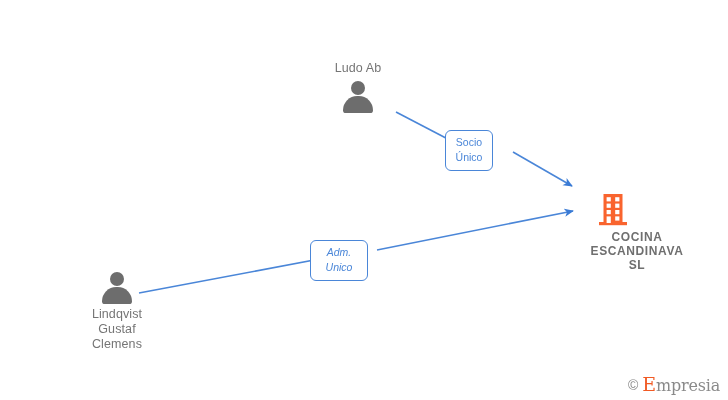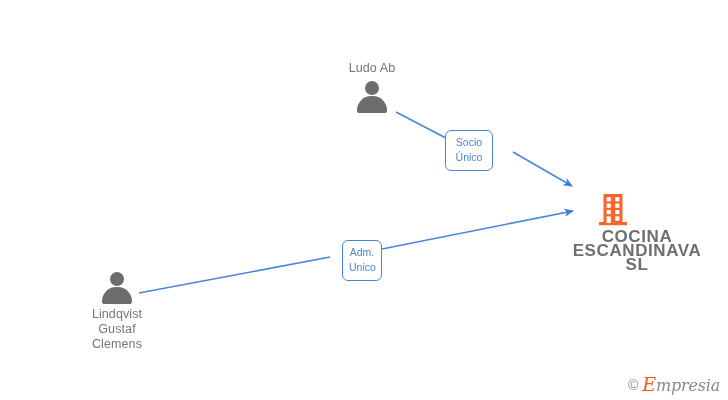--- a/index.html
+++ b/index.html
@@ -40,21 +40,21 @@
     line-height: 15px;
     text-align: center;
     white-space: pre-line;
     letter-spacing: 0.1px;
   }
   .person-label {
     margin-top: 3px;
   }
   .company-label {
     margin-top: 2px;
-    font-size: 17px;
+    font-size: 12px;
     line-height: 14px;
     font-weight: bold;
     letter-spacing: 0.6px;
     color: #6f6f6f;
     margin-left: 48px;
   }
   .title-above {
     margin-bottom: 5px;
   }
 
@@ -115,21 +115,20 @@
     gap: 4px;
     user-select: none;
   }
   #watermark .copy {
     color: #8a8a8a;
     font-size: 14px;
     line-height: 14px;
   }
   #watermark .brand {
     font-family: "DejaVu Serif", serif;
-    font-style: italic;
     font-size: 16px;
     line-height: 16px;
     color: #8a8a8a;
     letter-spacing: -0.2px;
   }
   #watermark .brand .cap {
     color: #f15a24;
     font-size: 19px;
   }
 </style>
@@ -145,21 +144,21 @@
       </marker>
     </defs>
 
     <path d="M396,112 L465,148" stroke="#4a86d8" stroke-width="1.6" fill="none"></path>
     <path d="M513,152 L572,186" stroke="#4a86d8" stroke-width="1.6" fill="none" marker-end="url(#arrow-head)"></path>
 
     <path d="M139,293 L330,257" stroke="#4a86d8" stroke-width="1.6" fill="none"></path>
     <path d="M377,250 L573,211" stroke="#4a86d8" stroke-width="1.6" fill="none" marker-end="url(#arrow-head)"></path>
   </svg>
 
-  <div class="node" style="left:302px; top:58px;">
+  <div class="node" style="left:288px; top:58px;">
     <div class="node-label person-label title-above">Ludo Ab</div>
     <div class="avatar">
       <div class="head"></div>
       <div class="body"></div>
     </div>
   </div>
 
   <div class="node" style="left:47px; top:272px;">
     <div class="avatar">
       <div class="head"></div>
@@ -188,21 +187,21 @@
       <rect x="11.6" y="24.4" width="4.2" height="6.6" fill="#ffffff"></rect>
     </svg>
     <div class="node-label company-label">COCINA
 ESCANDINAVA
 SL</div>
   </div>
 
   <div class="edge-label" style="left:445px; top:130px; width:48px;">Socio
 Único</div>
 
-  <div class="edge-label" style="left:342px; top:240px; width:40px;">Adm.
+  <div class="edge-label" style="left:310px; top:240px; width:58px;font-style:italic;">Adm.
 Unico</div>
 
   <div id="watermark">
     <span class="copy">©</span>
     <span class="brand"><span class="cap">E</span><span>mpresia</span></span>
   </div>
 
 </div>
 
 </body></html>

